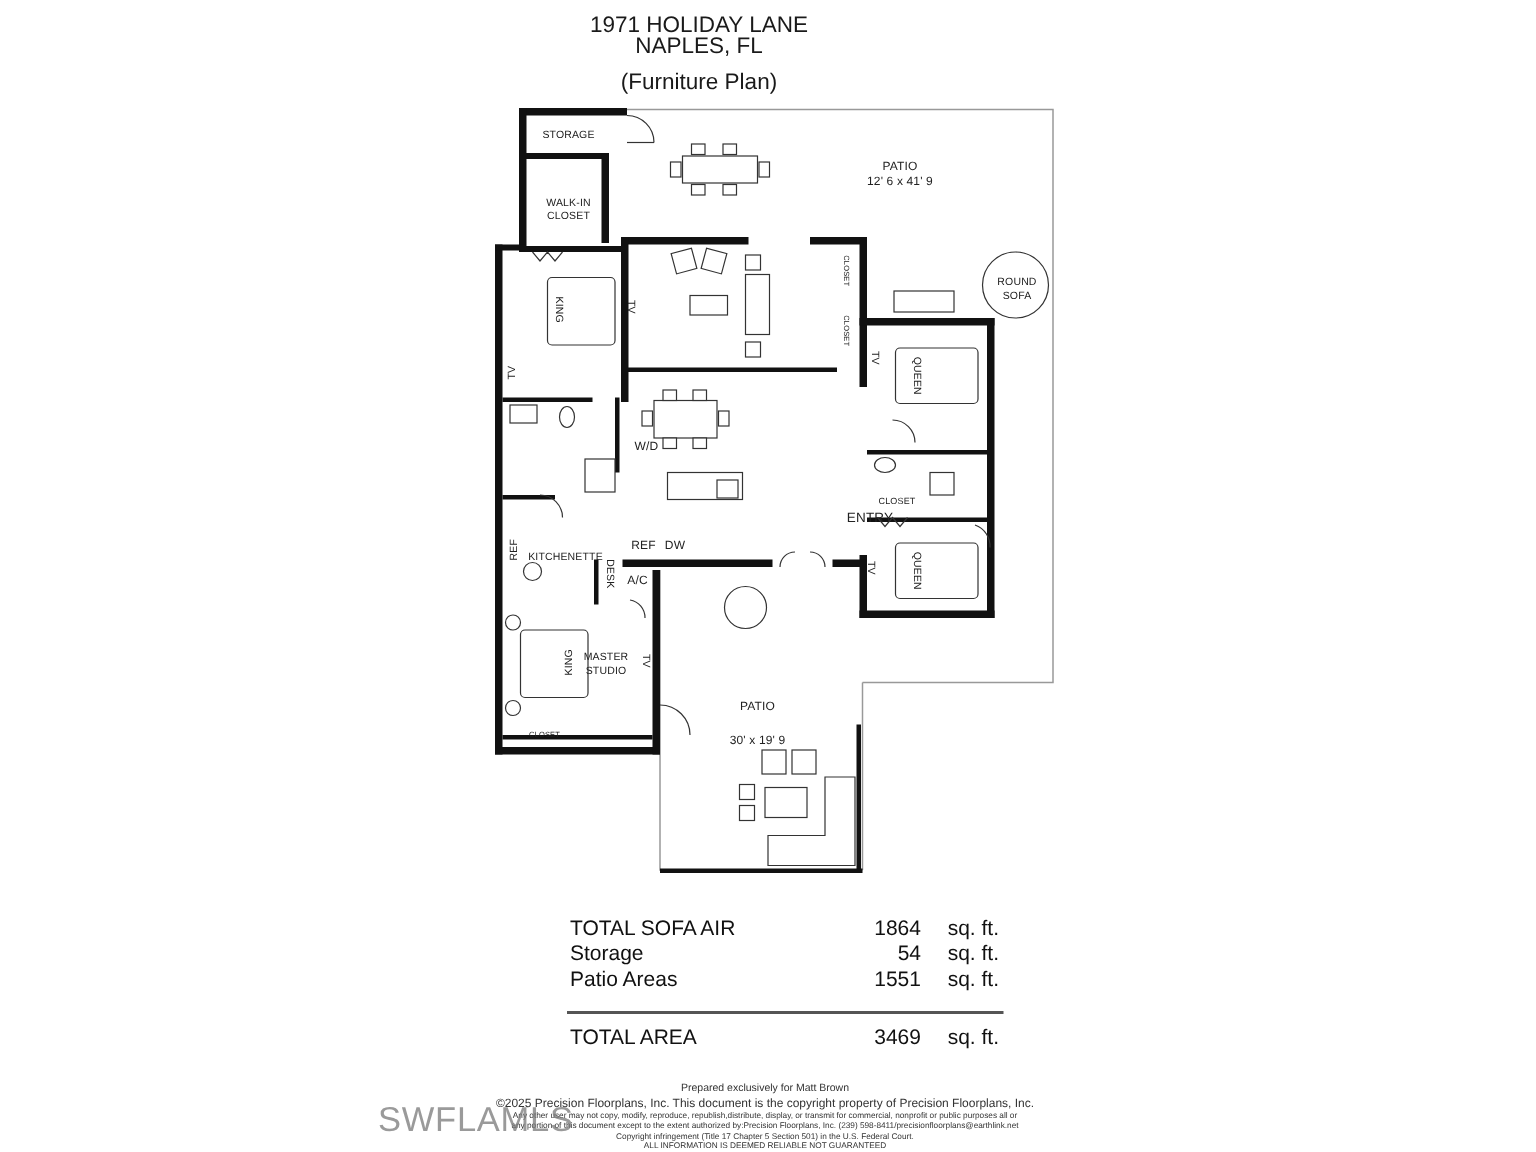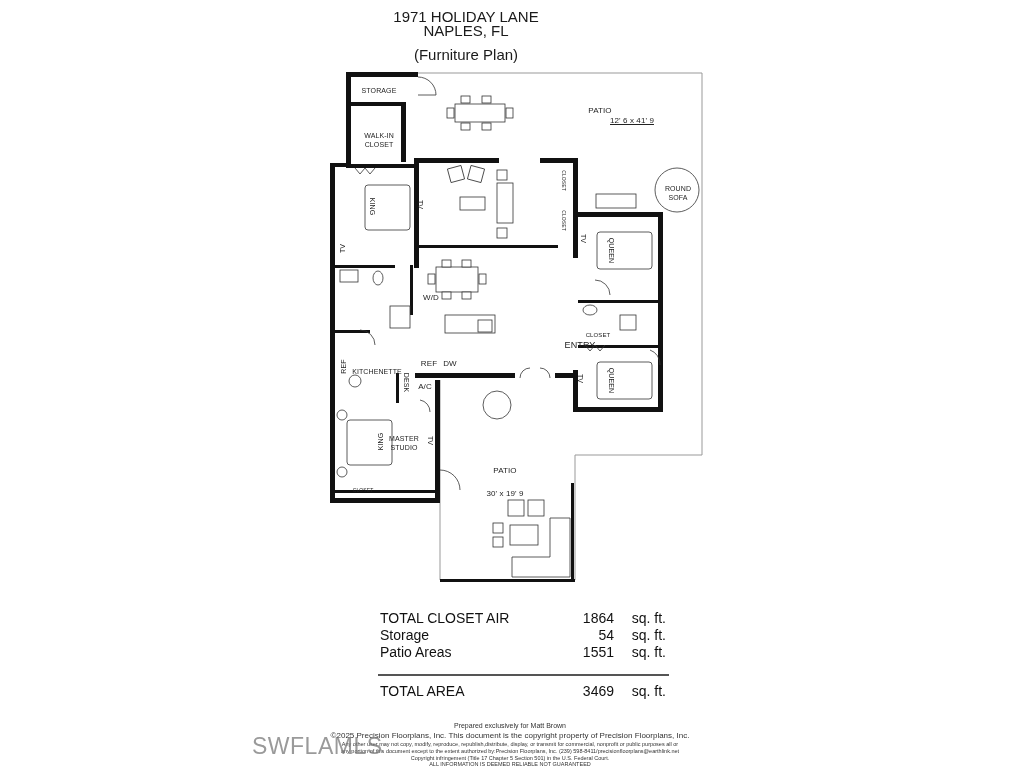--- a/index.html
+++ b/index.html
@@ -156,21 +156,21 @@
     <rect x="390" y="306" width="20" height="22"></rect>
     <rect x="620" y="315" width="16" height="15"></rect>
     <ellipse cx="590" cy="310" rx="7" ry="5"></ellipse>
   </g>
 </svg>
 
 <div class="lbl" style="left:356px;top:86px;width:46px;">STORAGE</div>
 <div class="lbl" style="left:356px;top:131px;width:46px;">WALK-IN</div>
 <div class="lbl" style="left:356px;top:140px;width:46px;">CLOSET</div>
 <div class="lbl lbl-md" style="left:570px;top:106px;width:60px;">PATIO</div>
-<div class="lbl lbl-md" style="left:592px;top:116px;width:80px;text-decoration:underline;">12' 6 x 41' 9</div>
+<div class="lbl lbl-md" style="left:560px;top:116px;width:80px;">12' 6 x 41' 9</div>
 <div class="lbl" style="left:660px;top:184px;width:36px;">ROUND</div>
 <div class="lbl" style="left:660px;top:193px;width:36px;">SOFA</div>
 <div class="lbl rot" style="left:360px;top:202px;width:24px;">KING</div>
 <div class="lbl rot" style="left:410px;top:200px;width:20px;">TV</div>
 <div class="lbl rotn" style="left:332px;top:244px;width:20px;">TV</div>
 <div class="lbl rot" style="left:548px;top:176px;width:30px;font-size:5px;">CLOSET</div>
 <div class="lbl rot" style="left:548px;top:216px;width:30px;font-size:5px;">CLOSET</div>
 <div class="lbl rot" style="left:573px;top:234px;width:20px;">TV</div>
 <div class="lbl rot" style="left:594px;top:246px;width:34px;">QUEEN</div>
 <div class="lbl lbl-md" style="left:396px;top:293px;width:20px;margin-left:25px;">W/D</div>
@@ -186,21 +186,21 @@
 <div class="lbl rot" style="left:594px;top:376px;width:34px;">QUEEN</div>
 <div class="lbl rotn" style="left:368px;top:437px;width:24px;">KING</div>
 <div class="lbl" style="left:384px;top:434px;width:40px;">MASTER</div>
 <div class="lbl" style="left:384px;top:443px;width:40px;">STUDIO</div>
 <div class="lbl rot" style="left:420px;top:436px;width:20px;">TV</div>
 <div class="lbl" style="left:345px;top:486px;width:36px;font-size:5px;">CLOSET</div>
 <div class="lbl lbl-md" style="left:480px;top:466px;width:50px;">PATIO</div>
 <div class="lbl lbl-md" style="left:475px;top:476px;width:60px;margin-top:13px;">30' x 19' 9</div>
 
 <div class="area-row" style="top:610px;">
-  <span class="name">TOTAL CLOSET AIR</span>
+  <span class="name">TOTAL SOFA AIR</span>
   <span class="val">1864</span>
   <span class="unit">sq. ft.</span>
 </div>
 <div class="area-row" style="top:627px;">
   <span class="name">Storage</span>
   <span class="val">54</span>
   <span class="unit">sq. ft.</span>
 </div>
 <div class="area-row" style="top:644px;">
   <span class="name">Patio Areas</span>

